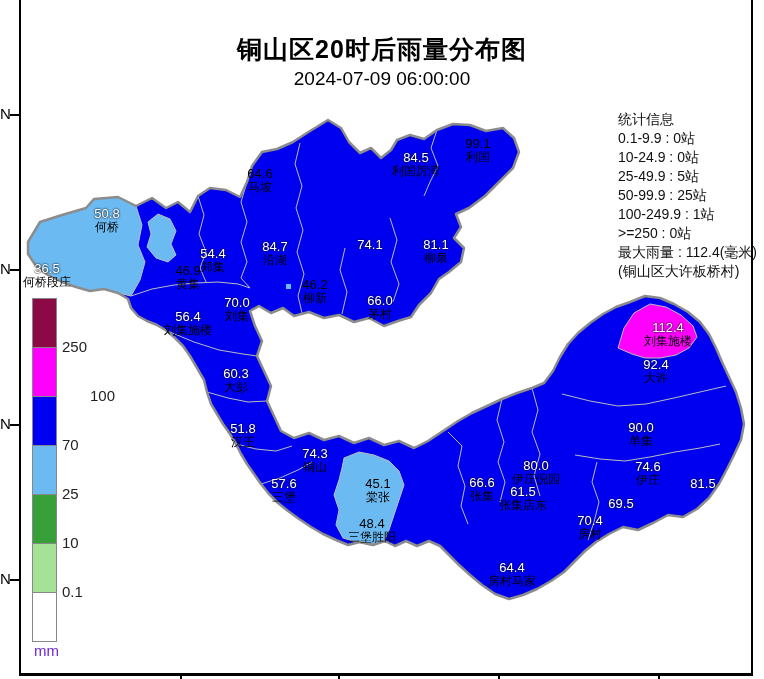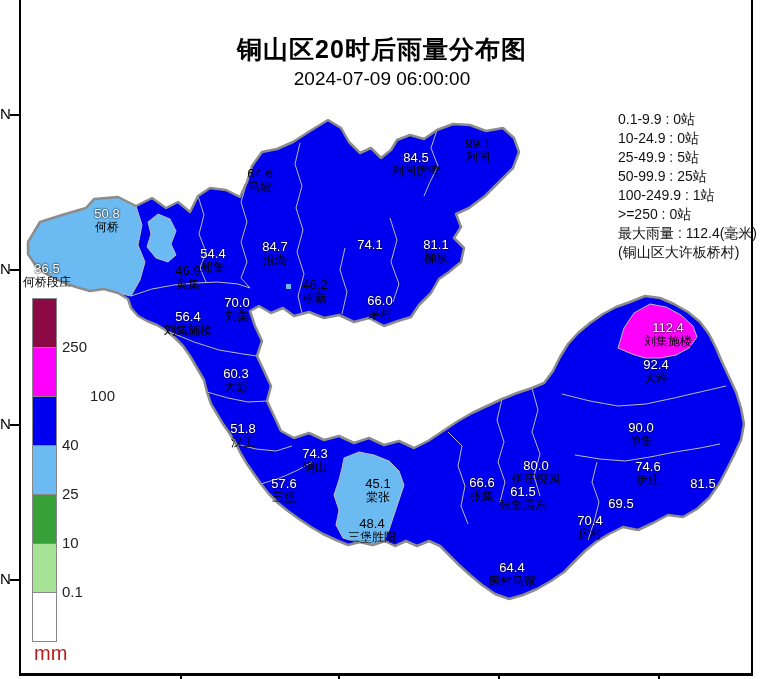--- a/index.html
+++ b/index.html
@@ -17,21 +17,21 @@
          font-size:25px;font-weight:bold;color:#000;letter-spacing:1px;}
   .subtitle{position:absolute;left:0;top:68px;width:764px;text-align:center;font-size:19px;color:#000;}
   
   .stats{position:absolute;left:618px;top:110px;font-size:14px;line-height:19px;color:#111;white-space:nowrap;}
   
   .legend{position:absolute;left:0;top:0;}
   .legend-bar{position:absolute;left:32px;top:298px;width:23px;border:1px solid #888;}
   .legend-bar .cell{width:23px;height:48px;border-bottom:1px solid #888;}
   .legend-bar .cell:last-child{border-bottom:none;}
   .legend-label{position:absolute;left:62px;font-size:15px;color:#222;transform:translateY(-9px);}
-  .legend-unit{position:absolute;left:34px;top:642px;font-size:20px;color:#b91c1c;}
+  .legend-unit{position:absolute;left:34px;top:642px;font-size:15px;color:#6d28d9;}
   
   #map-svg{position:absolute;left:0;top:0;}
   
   #stations{position:absolute;left:0;top:0;width:764px;height:679px;pointer-events:none;}
   .station{position:absolute;transform:translate(-50%,-50%);text-align:center;white-space:nowrap;}
   .station .val{font-size:13px;font-weight:normal;line-height:13px;}
   .station .val.white{color:#fff;text-shadow:0 0 2px rgba(0,0,0,.75),0 0 2px rgba(0,0,0,.75);}
   .station .val.black{color:#000;}
   .station .nm{font-size:12px;line-height:13px;color:#000;margin-top:1px;}
 </style>
@@ -260,20 +260,21 @@
       <div class="xtick" style="left: 180px;"></div>
       <div class="xtick" style="left: 338px;"></div>
       <div class="xtick" style="left: 498px;"></div>
       <div class="xtick" style="left: 658px;"></div>
     </div>
 
   <div class="title">铜山区20时后雨量分布图</div>
   <div class="subtitle">2024-07-09 06:00:00</div>
 
   <div class="stats">
+    <div>统计信息</div>
   <div>0.1-9.9 : 0站</div>
       <div>10-24.9 : 0站</div>
       <div>25-49.9 : 5站</div>
       <div>50-99.9 : 25站</div>
       <div>100-249.9 : 1站</div>
       <div>&gt;=250 : 0站</div>
       <div>最大雨量 : 112.4(毫米)</div>
       <div>(铜山区大许板桥村)</div>
     </div>
 
@@ -283,21 +284,21 @@
         <div class="cell" style="background: rgb(255, 0, 255);"></div>
         <div class="cell" style="background: rgb(0, 0, 240);"></div>
         <div class="cell" style="background: rgb(108, 186, 242);"></div>
         <div class="cell" style="background: rgb(56, 160, 56);"></div>
         <div class="cell" style="background: rgb(166, 226, 150);"></div>
         <div class="cell" style="background: rgb(255, 255, 255);"></div>
       </div>
     <div id="legend-labels">
         <div class="legend-label" style="top: 347px;">250</div>
         <div class="legend-label" style="top: 396px; margin-left: 28px;">100</div>
-        <div class="legend-label" style="top: 445px;">40</div>
+        <div class="legend-label" style="top: 445px;">70</div>
         <div class="legend-label" style="top: 494px;">25</div>
         <div class="legend-label" style="top: 543px;">10</div>
         <div class="legend-label" style="top: 592px;">0.1</div>
       </div>
     <div class="legend-unit">mm</div>
   </div>
 
 </div>
 
 </body></html>

